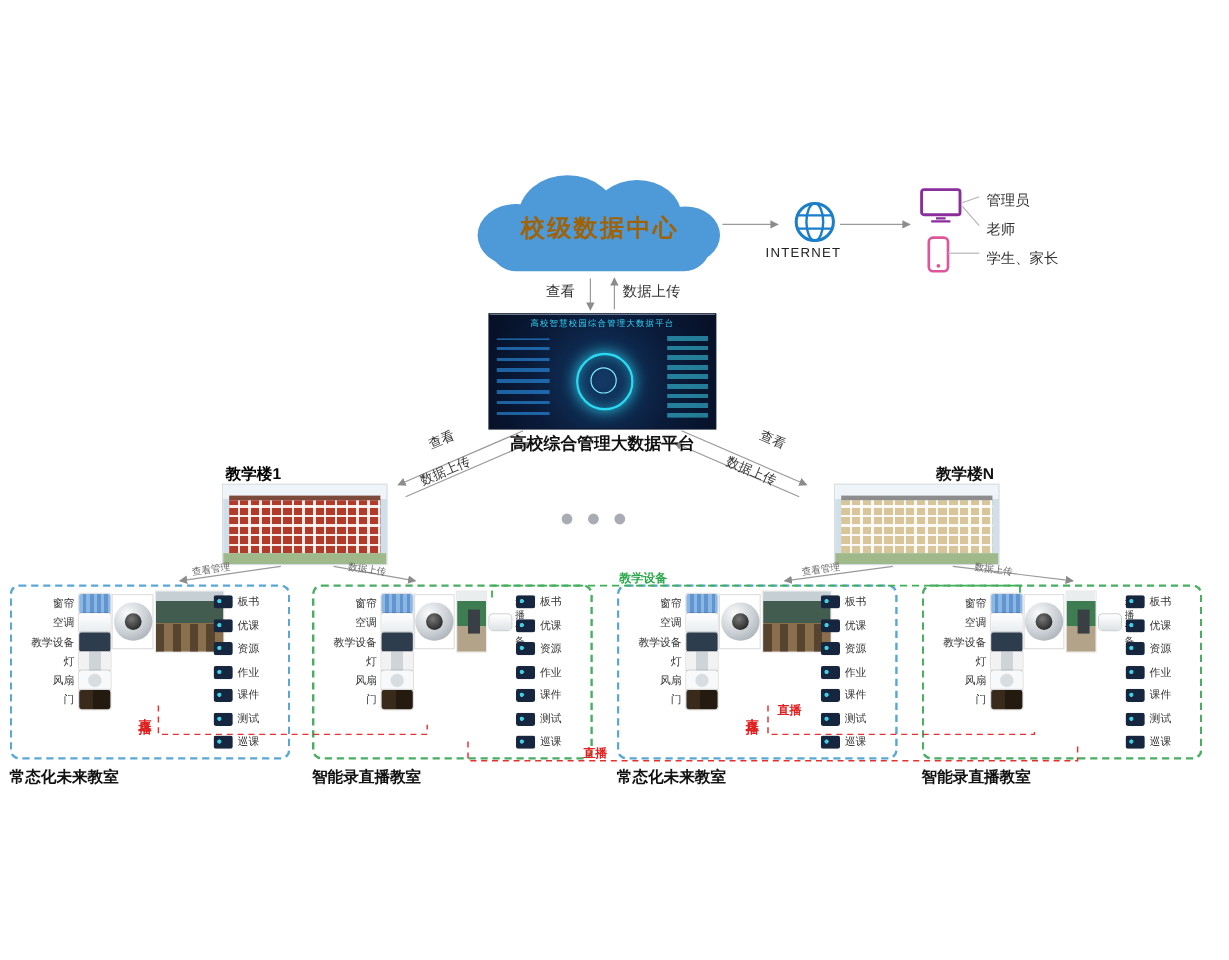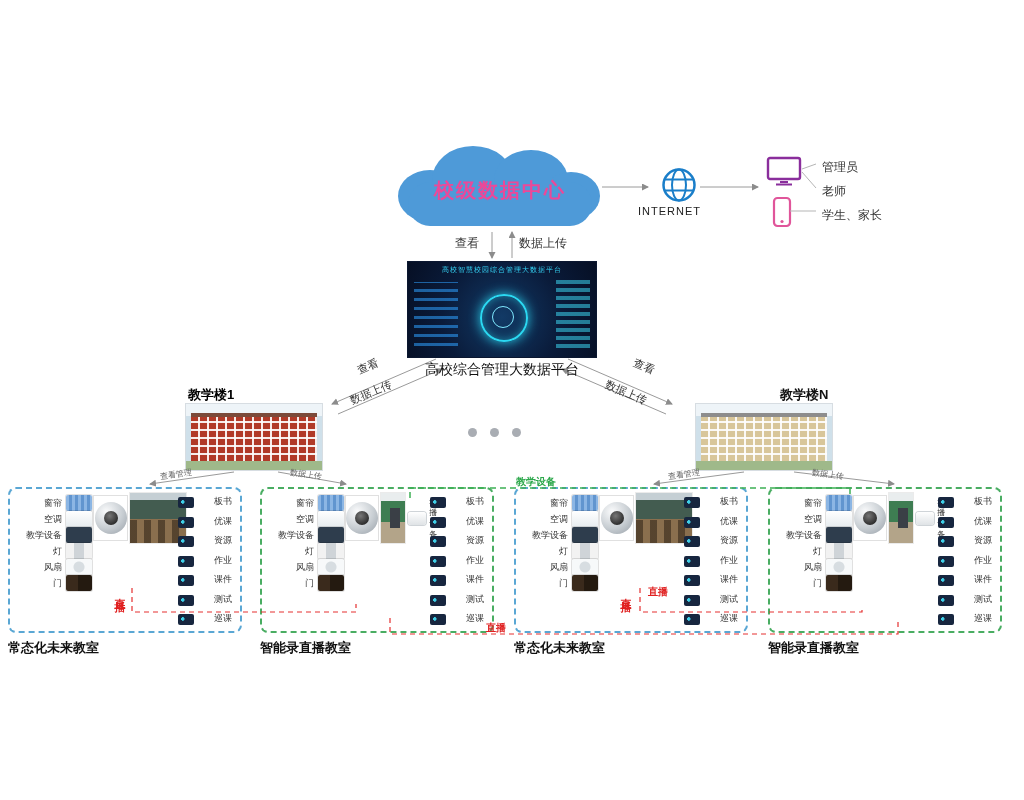--- a/index.html
+++ b/index.html
@@ -10,21 +10,21 @@
   svg.wires{position:absolute;left:0;top:0;z-index:3;pointer-events:none;}
 
   
   .cloud{position:absolute;left:398px;top:146px;width:204px;height:84px;z-index:2;}
   .cloud i{position:absolute;background:#4e9ad8;border-radius:50%;}
   .cloud .p1{left:0;top:24px;width:64px;height:52px;}
   .cloud .p2{left:34px;top:0;width:82px;height:68px;}
   .cloud .p3{left:96px;top:4px;width:74px;height:60px;}
   .cloud .p4{left:144px;top:26px;width:58px;height:48px;}
   .cloud .p5{left:10px;top:36px;width:184px;height:44px;border-radius:22px;}
-  .cloud-label{position:absolute;left:0;right:0;top:31px;text-align:center;color:#ec4899;
+  .cloud-label{position:absolute;left:0;right:0;top:31px;text-align:center;color:#a16207;
                font-size:20px;font-weight:bold;letter-spacing:2px;z-index:2;}
 
   
   .globe{position:absolute;left:660px;top:166px;width:38px;height:38px;}
   .monitor{position:absolute;left:766px;top:156px;}
   .phone{position:absolute;left:772px;top:196px;}
 
   
   .screen{position:absolute;left:408px;top:262px;width:188px;height:95px;
           background:radial-gradient(circle at 50% 58%, #123a66 0%, #0a1b3a 55%, #060f24 100%);
@@ -92,30 +92,30 @@
   .classroom.recording{background:linear-gradient(180deg,#e9edee 0 16%, #3e7d52 16% 58%, #b3a489 58% 100%);}
   .classroom.recording::after{content:"";position:absolute;left:38%;top:30%;width:10px;height:40%;background:#3a3f46;}
   .recorder{width:66px;height:13px;border-radius:3px;background:linear-gradient(#ffffff,#dfe3e6);
         box-shadow:0 0 0 1px #cfd4d8;}
   .reclab{font-size:8px;color:#333;}
   .live-v{position:absolute;left:102px;top:100px;color:#e02020;font-weight:bold;font-size:11px;
         writing-mode:vertical-rl;letter-spacing:3px;z-index:4;}
 
   .featcol{position:absolute;right:4px;top:6px;bottom:6px;width:58px;display:flex;
         flex-direction:column;justify-content:space-between;}
-  .featrow{display:flex;align-items:flex-end;gap:20px;}
+  .featrow{display:flex;align-items:center;gap:4px;}
   .fthumb{width:16px;height:11px;border-radius:2px;flex:none;background-color:#17263f;
         background-image:radial-gradient(circle at 30% 45%, #3fd0e8 0 1.5px, rgba(0,0,0,0) 2px);}
   .featlab{font-size:9px;color:#333;white-space:nowrap;}
 
   
   .lbl{position:absolute;white-space:nowrap;color:#333;z-index:4;}
   .l-view-main{left:455px;top:235px;font-size:12px;}
   .l-upload-main{left:519px;top:235px;font-size:12px;}
-  .l-caption{left:400px;top:361px;width:204px;text-align:center;font-size:14px;font-weight:normal;color:#111;}
+  .l-caption{left:400px;top:361px;width:204px;text-align:center;font-size:14px;font-weight:bold;color:#111;}
   .l-diag-view-l{left:357px;top:359px;font-size:11px;transform:rotate(-23deg);}
   .l-diag-up-l{left:349px;top:385px;font-size:11px;transform:rotate(-23deg);}
   .l-diag-view-r{left:633px;top:359px;font-size:11px;transform:rotate(23deg);}
   .l-diag-up-r{left:604px;top:385px;font-size:11px;transform:rotate(23deg);}
   .l-b1{left:188px;top:386px;font-size:13px;font-weight:600;color:#000000;}
   .l-bn{left:780px;top:386px;font-size:13px;font-weight:600;color:#111;}
   .l-vm1{left:160px;top:469px;font-size:8px;color:#666;transform:rotate(-8deg);}
   .l-up1{left:290px;top:469px;font-size:8px;color:#666;transform:rotate(8deg);}
   .l-vmn{left:668px;top:469px;font-size:8px;color:#666;transform:rotate(-8deg);}
   .l-upn{left:812px;top:469px;font-size:8px;color:#666;transform:rotate(8deg);}

